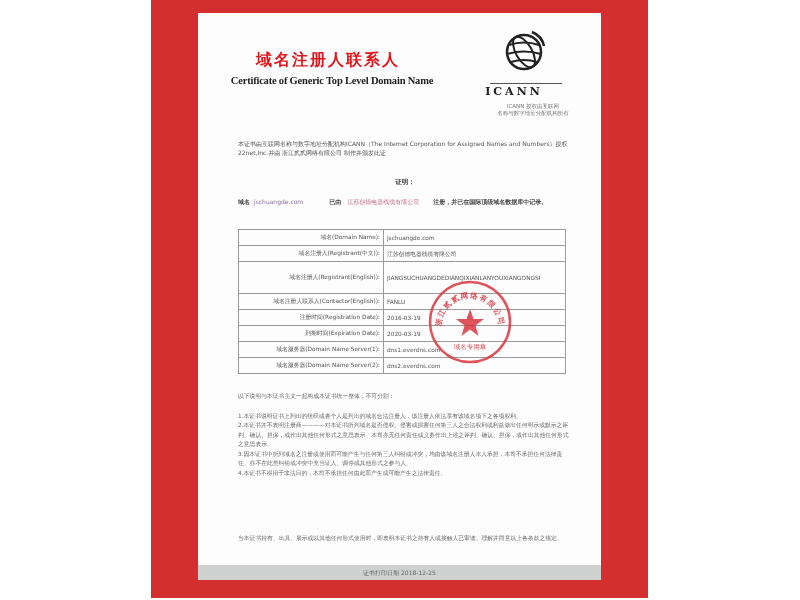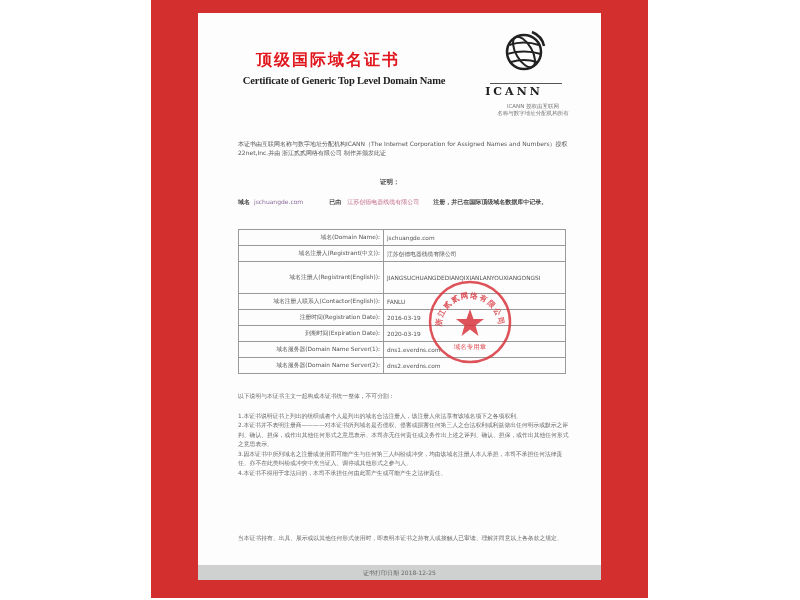--- a/index.html
+++ b/index.html
@@ -17,40 +17,40 @@
   }
   .page-bottom {
     position: absolute; left: 198px; top: 565px; width: 403px; height: 15px;
     background: #cfd1d0;
   }
   .title-cn {
     position: absolute; left: 233px; top: 50px; width: 190px; text-align: center;
     font-size: 16px; font-weight: bold; color: #e0161c; letter-spacing: 2px;
   }
   .title-en {
-    position: absolute; left: 224px; top: 75px; width: 240px; text-align: center;
+    position: absolute; left: 212px; top: 75px; width: 240px; text-align: center;
     font-family: "Liberation Serif", serif; font-size: 10.5px; font-weight: bold; color: #222;
     letter-spacing: -0.2px;
   }
   .icann-logo { position: absolute; left: 502px; top: 28px; width: 46px; height: 46px; }
   .icann-rule { position: absolute; left: 490px; top: 83px; width: 72px; height: 1px; background: #555; }
   .icann-word {
     position: absolute; left: 476px; top: 85px; width: 76px; text-align: center;
     font-family: "DejaVu Serif", serif; font-size: 11px; font-weight: bold; color: #222; letter-spacing: 3px;
   }
   .icann-sub {
     position: absolute; left: 483px; top: 103px; width: 100px; text-align: center;
     font-size: 5.5px; line-height: 7px; color: #777;
   }
   .intro {
     position: absolute; left: 238px; top: 139px; width: 330px;
     font-size: 6px; line-height: 9px; color: #555;
   }
   .proof-title {
-    position: absolute; left: 380px; top: 178px; width: 50px; text-align: left;
+    position: absolute; left: 380px; top: 178px; width: 50px; text-align: center;
     font-size: 6.5px; font-weight: bold; color: #444;
   }
   .domain-line {
     position: absolute; left: 238px; top: 195px; width: 330px;
     font-size: 6px; line-height: 14px; color: #555;
   }
   .domain-line .lbl { font-weight: bold; color: #444; }
   .domain-line .val-d { color: #8a6a9a; margin-left: 4px; }
   .domain-line .val-r { color: #c26d8a; margin: 0 14px 0 6px; }
   .domain-line .gap { display: inline-block; width: 26px; }
@@ -80,21 +80,21 @@
     font-size: 6px; color: #666; line-height: 13px;
   }
 </style>
 </head>
 <body>
 
 <div class="frame"></div>
 <div class="page"></div>
 <div class="page-bottom"></div>
 
-<div class="title-cn">顶级国际域名证书</div>
+<div class="title-cn">域名注册人联系人</div>
 <div class="title-en">Certificate of Generic Top Level Domain Name</div>
 
 <svg class="icann-logo" viewBox="0 0 46 46">
   <circle cx="22" cy="24" r="17" fill="none" stroke="#222" stroke-width="2.5"></circle>
   <ellipse cx="22" cy="24" rx="8" ry="17" fill="none" stroke="#222" stroke-width="2" transform="rotate(-30 22 24)"></ellipse>
   <path d="M7 17 Q22 12 37 17" fill="none" stroke="#222" stroke-width="2"></path>
   <path d="M5 26 Q22 21 39 26" fill="none" stroke="#222" stroke-width="2"></path>
   <path d="M9 34 Q22 30 35 34" fill="none" stroke="#222" stroke-width="2"></path>
   <path d="M30 4 Q40 8 42 18" fill="none" stroke="#222" stroke-width="2.5"></path>
 </svg>

